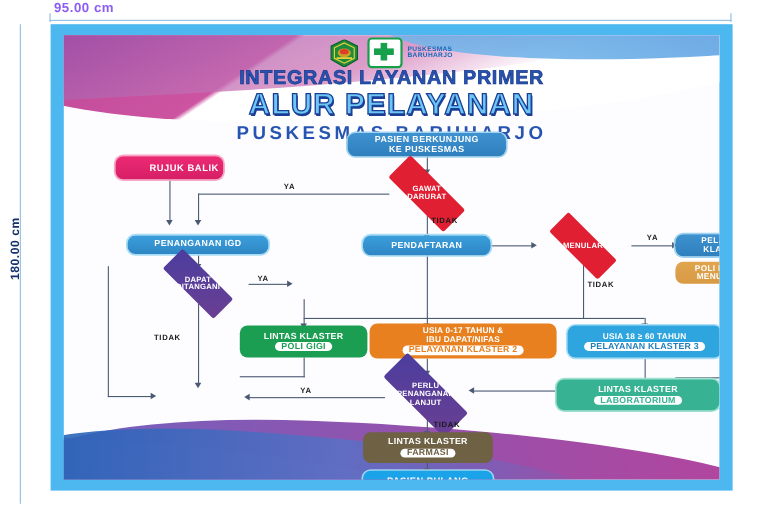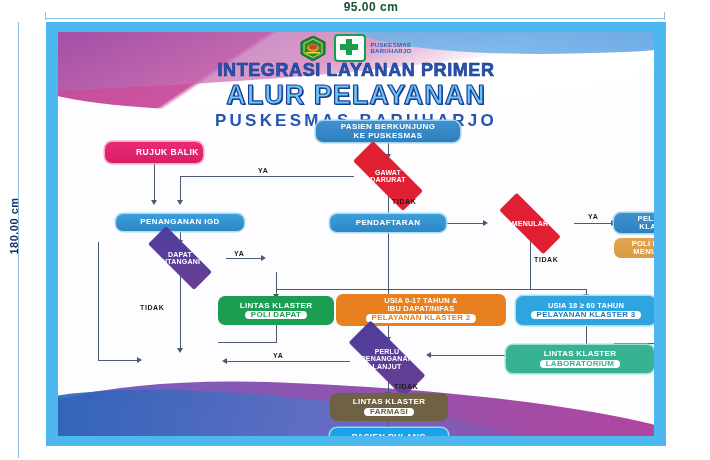--- a/index.html
+++ b/index.html
@@ -1,22 +1,22 @@
 <!DOCTYPE html>
 <html><head>
 <meta charset="utf-8">
 <style>
   html,body{margin:0;padding:0;background:#ffffff;}
   body{width:710px;height:460px;position:relative;overflow:hidden;
        font-family:"Liberation Sans",sans-serif;}
 
   
   #ruler-top{position:absolute;left:45px;top:0;width:620px;height:24px;}
-  #ruler-top .lbl{position:absolute;left:16px;top:0;width:620px;text-align:center;
-      font-size:12px;font-weight:bold;color:#14532d;letter-spacing:.5px;}
+  #ruler-top .lbl{position:absolute;left:4px;top:0;width:620px;text-align:left;
+      font-size:12px;font-weight:bold;color:#8b5cf6;letter-spacing:.5px;}
   #ruler-top .bar{position:absolute;left:0;top:18px;width:620px;height:1px;background:#8fbce0;}
   #ruler-top .tick-l,#ruler-top .tick-r{position:absolute;top:12px;width:1px;height:8px;background:#8fbce0;}
   #ruler-top .tick-l{left:0;} #ruler-top .tick-r{left:619px;}
 
   #ruler-left{position:absolute;left:0;top:22px;width:24px;height:436px;}
   #ruler-left .lbl{position:absolute;left:-46px;top:198px;width:120px;text-align:center;
       font-size:11px;font-weight:bold;color:#14306b;transform:rotate(-90deg);letter-spacing:.5px;}
   #ruler-left .bar{position:absolute;left:18px;top:0;width:1px;height:436px;background:#8fbce0;}
 
   
@@ -282,21 +282,21 @@
     <div class="dshape"></div>
     <div class="dtxt">
       <div>DAPAT</div>
       <div>DITANGANI</div>
     </div>
   </div>
 
 
   <div class="node rrect green" style="left:160px;top:264px;width:116px;height:29px;font-size:8px;letter-spacing:.3px;">
     <span>LINTAS KLASTER</span>
-    <span class="pill" style="color:#1b9e52;font-size:8px;">POLI DAPAT</span>
+    <span class="pill" style="color:#1b9e52;font-size:8px;">POLI GIGI</span>
   </div>
 
   <div class="node rrect orange" style="left:278px;top:262px;width:170px;height:32px;font-size:7.5px;letter-spacing:.2px;">
     <span>USIA 0-17 TAHUN &amp;</span>
     <span>IBU DAPAT/NIFAS</span>
     <span class="pill" style="color:#e8801f;font-size:8px;">PELAYANAN KLASTER 2</span>
   </div>
 
   <div class="node rrect cyan" style="left:458px;top:264px;width:140px;height:29px;font-size:7.5px;letter-spacing:.2px;">
     <span>USIA 18 ≥ 60 TAHUN</span>

